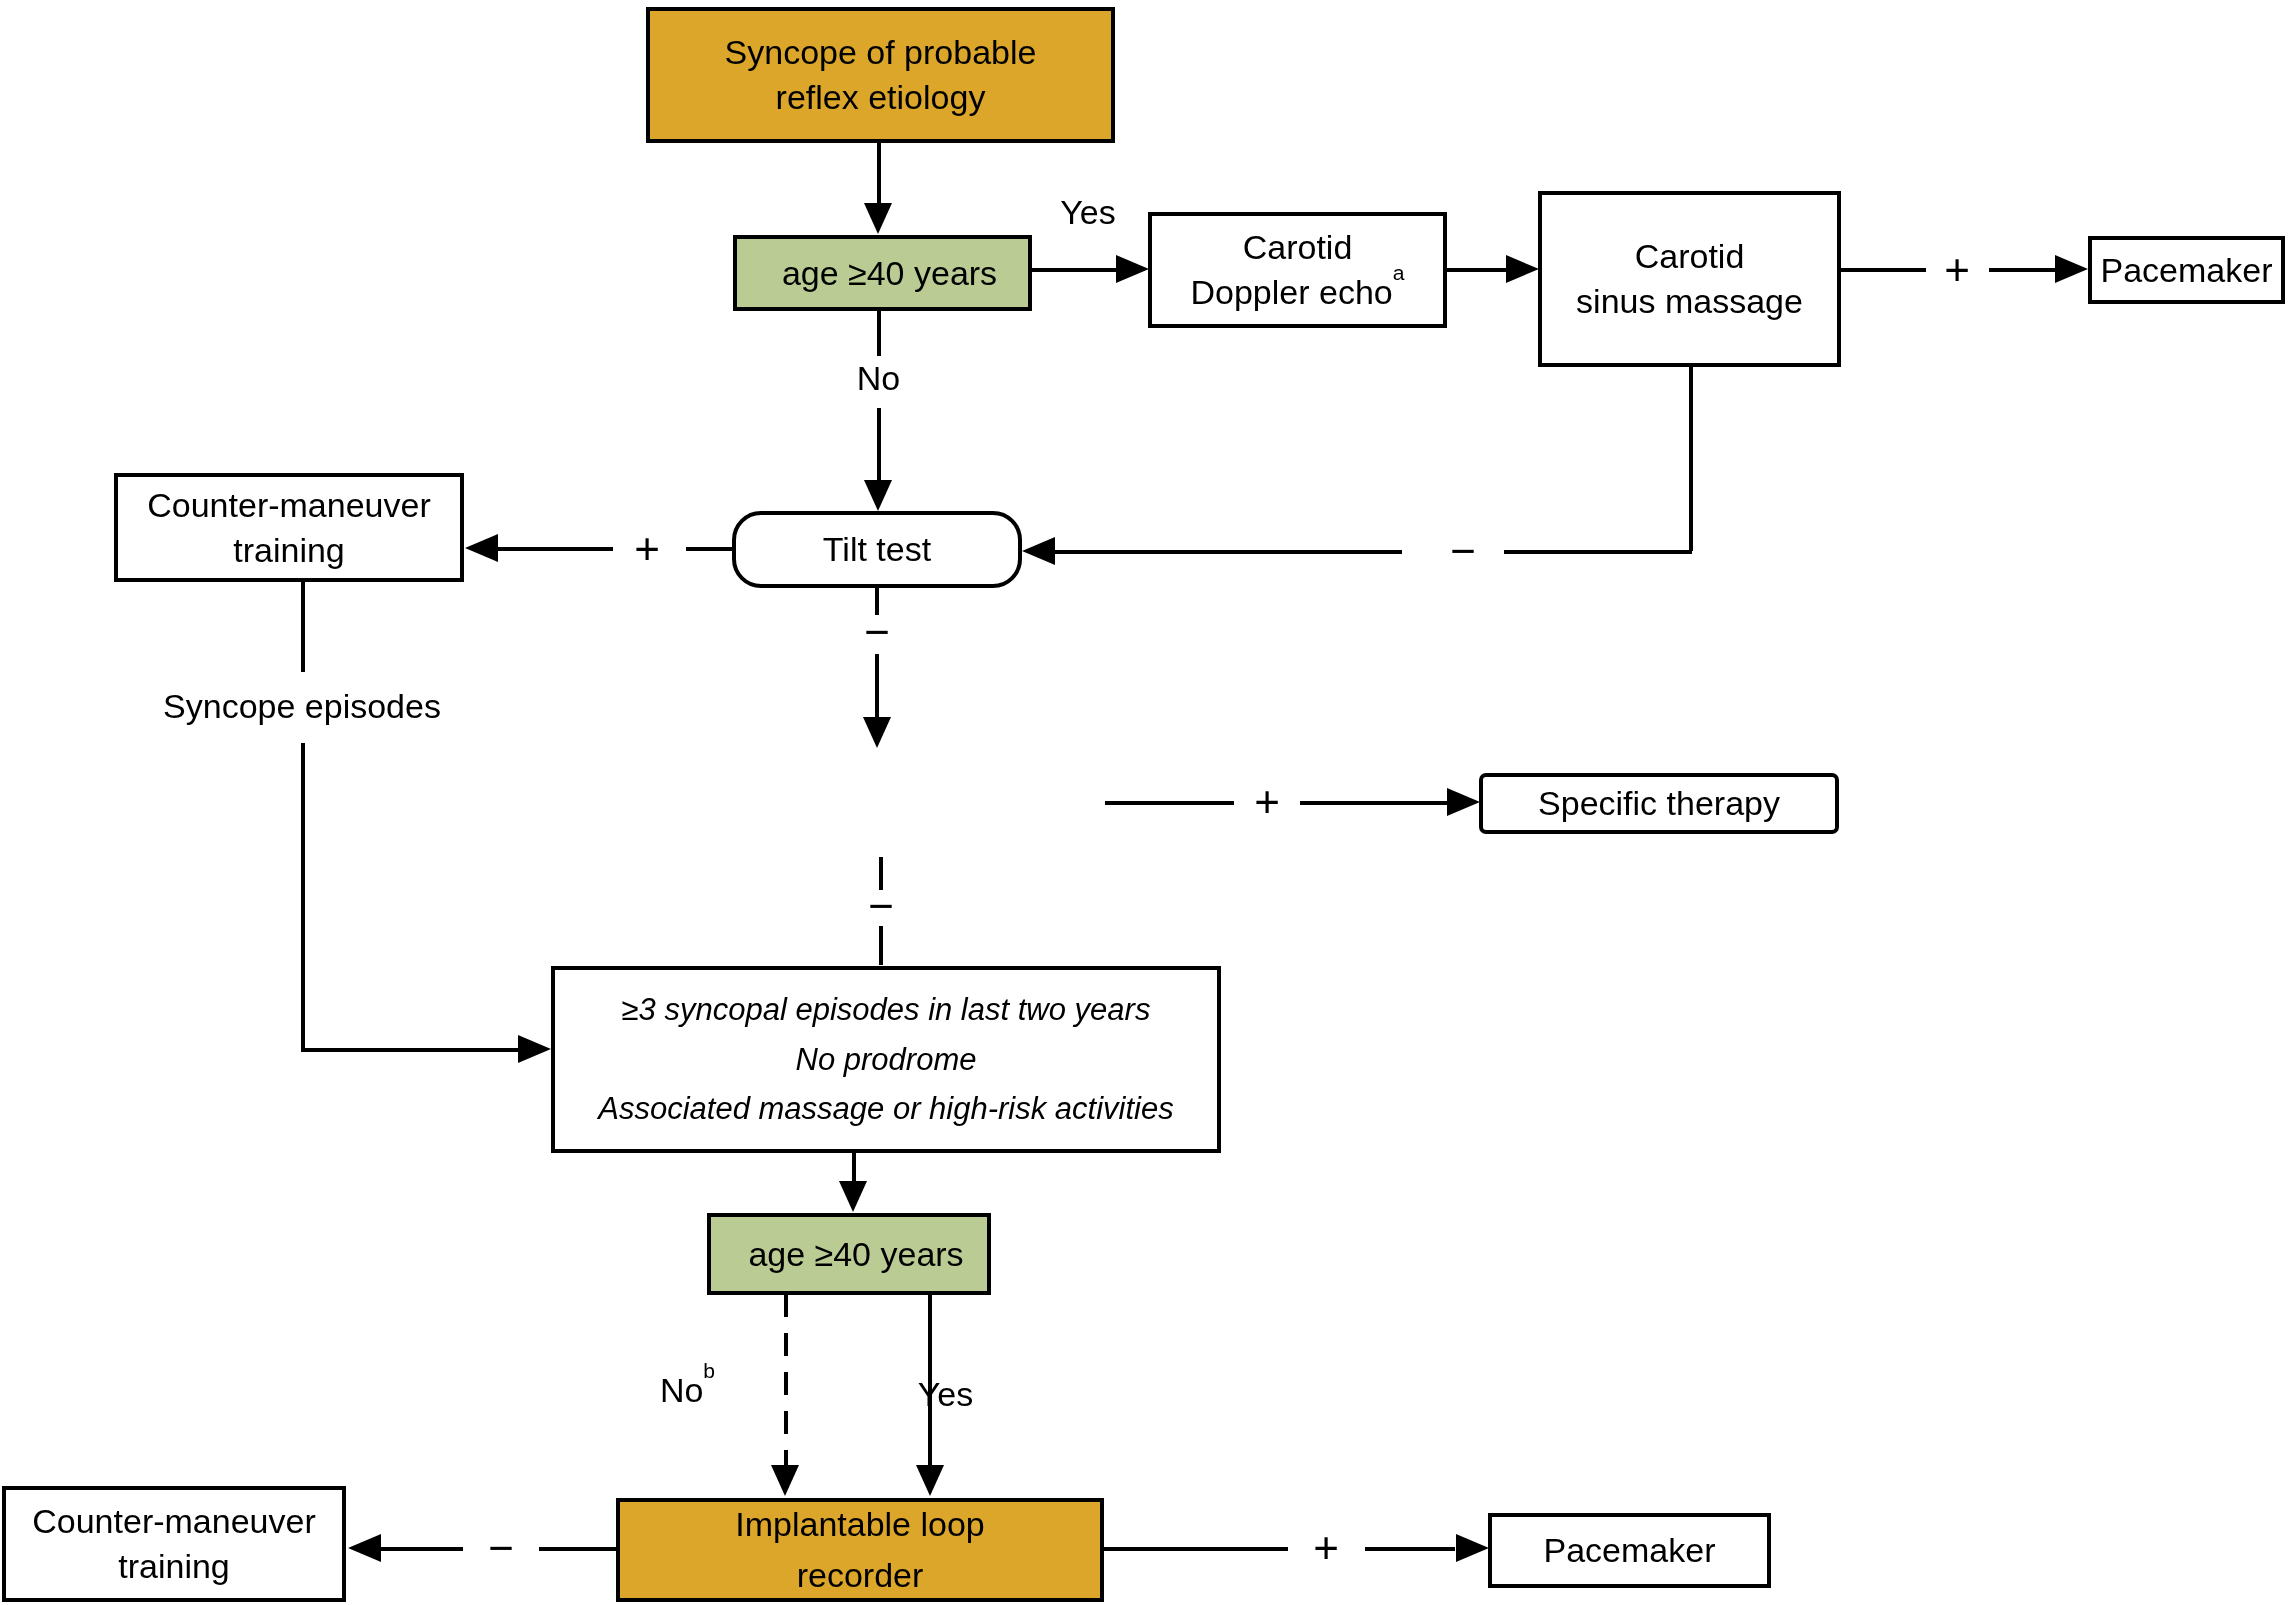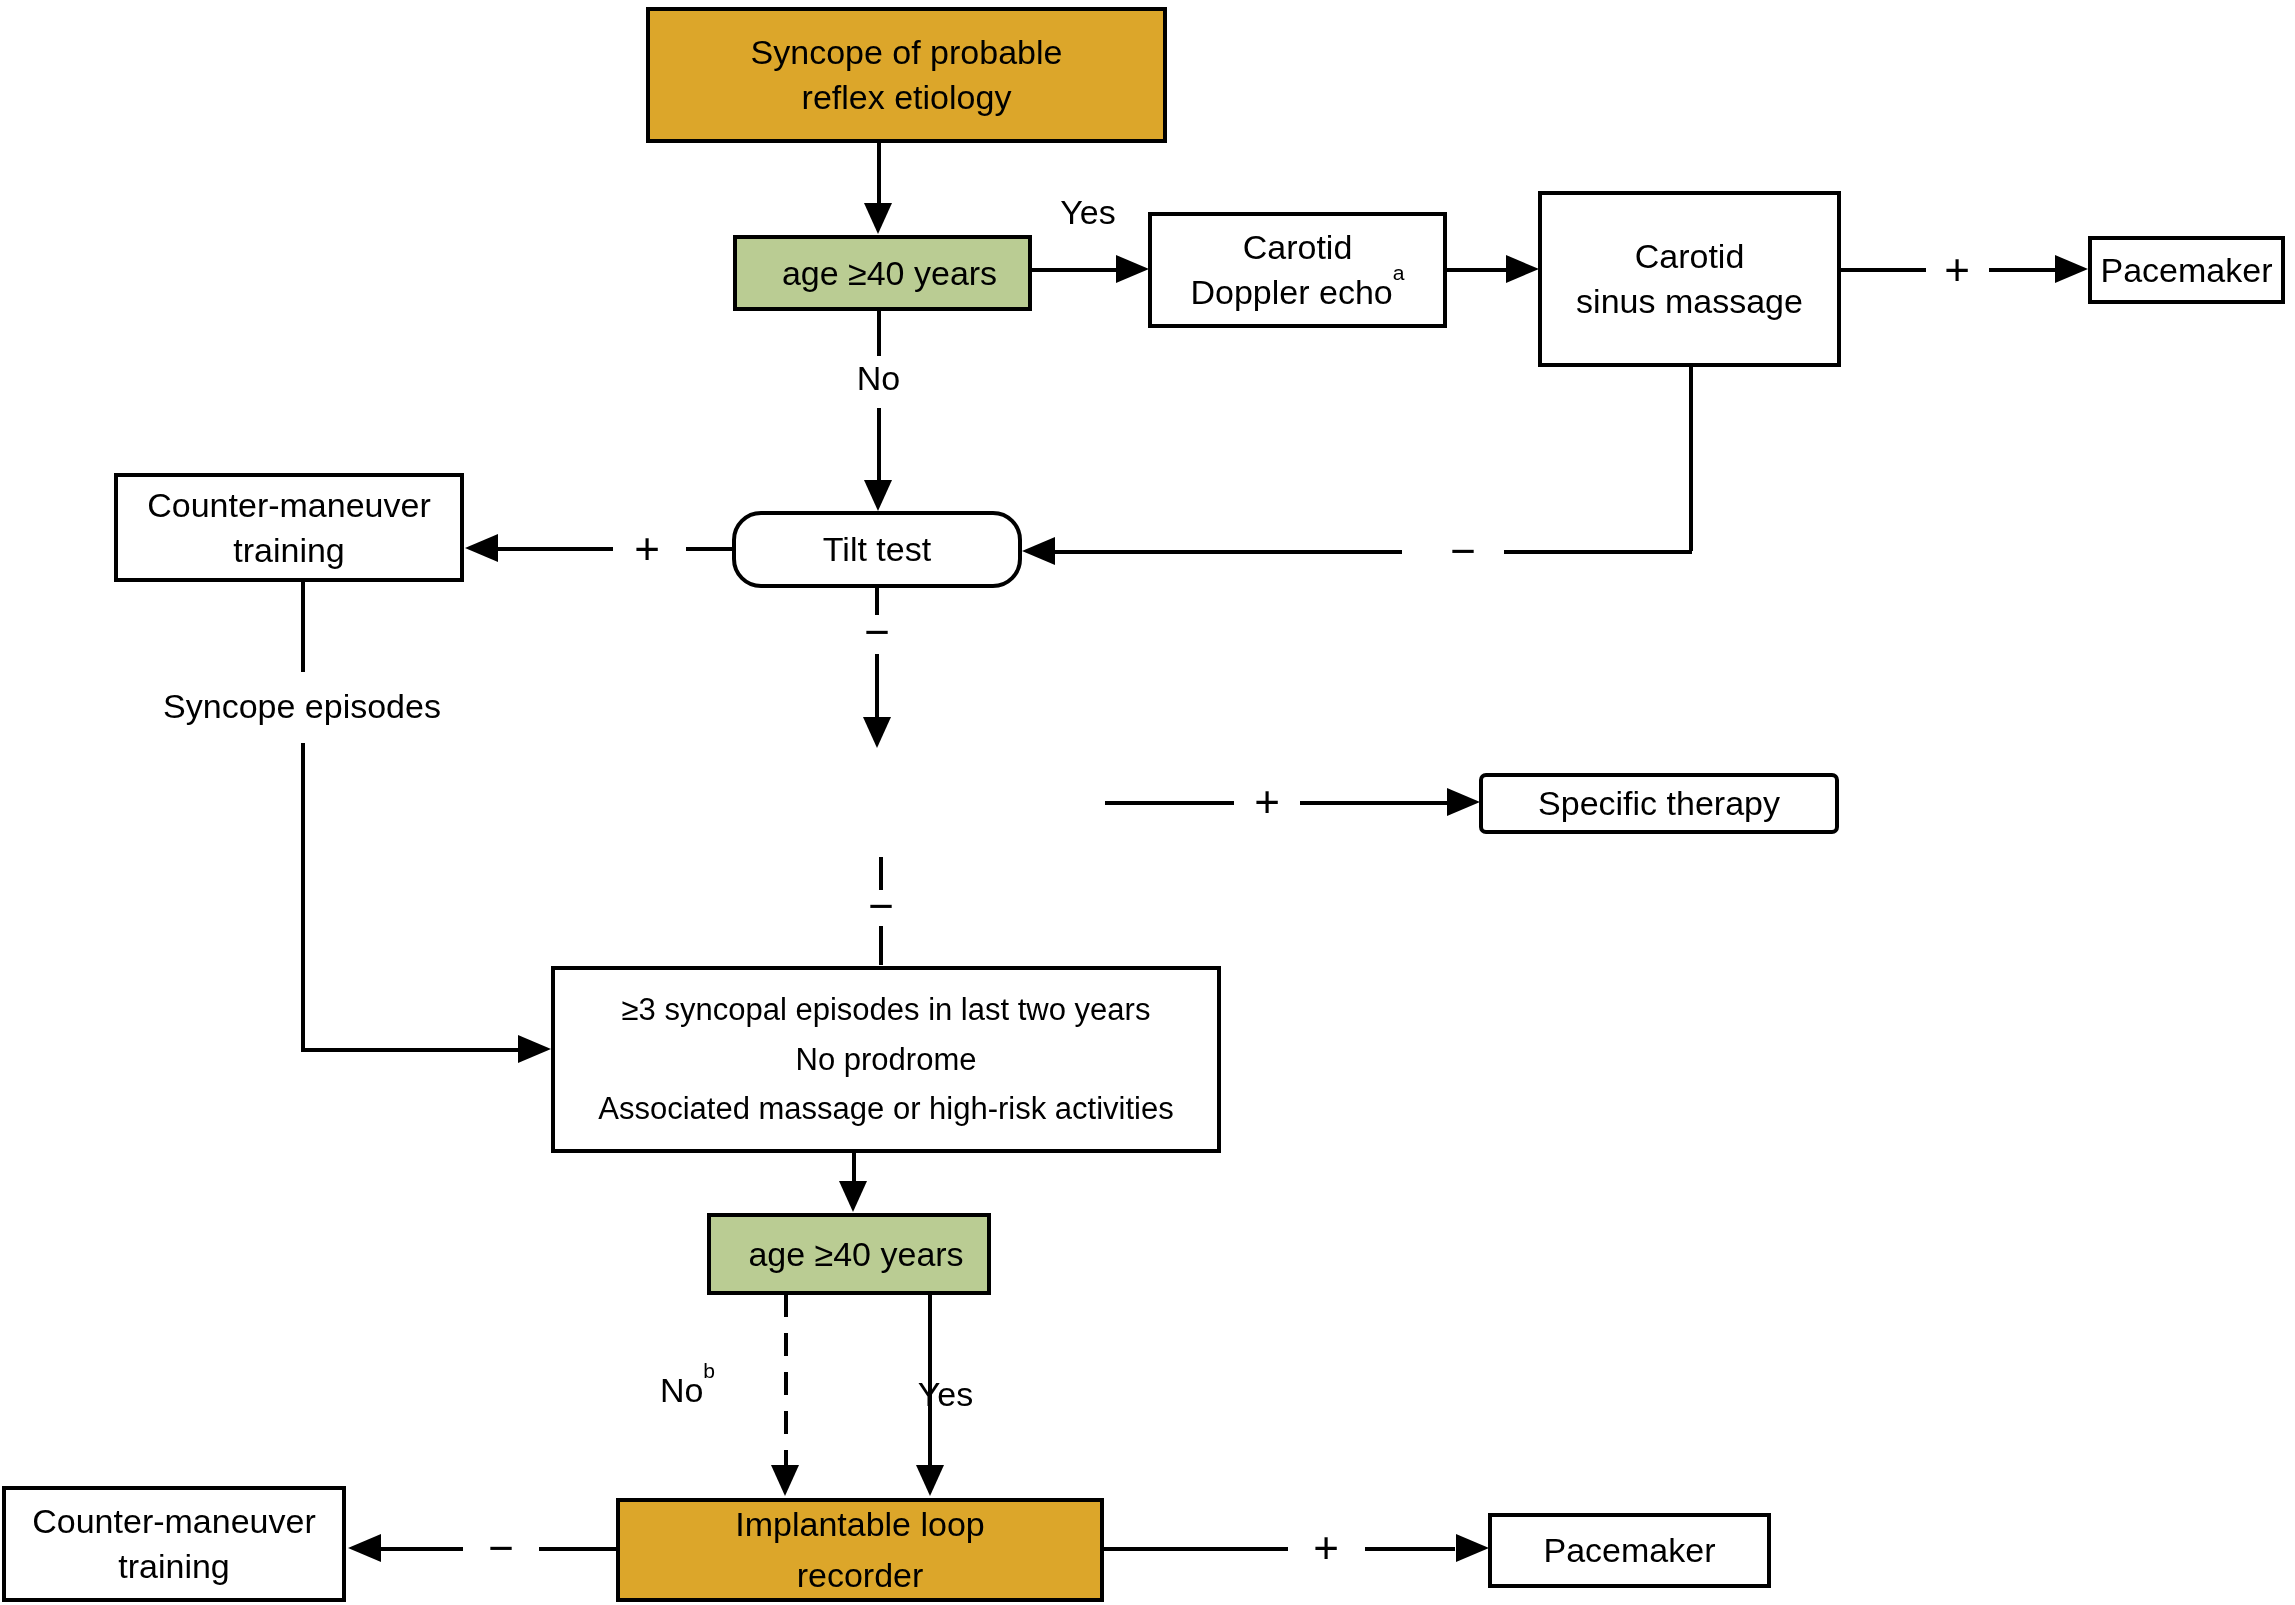--- a/index.html
+++ b/index.html
@@ -29,21 +29,21 @@
   .lbl{position:absolute;font-size:34px;line-height:1.2;text-align:center;white-space:nowrap;color:#000;}
   .op{position:absolute;width:54px;line-height:54px;font-size:44px;text-align:center;color:#000;}
 
   sup{font-size:0.62em;line-height:0;position:relative;top:-0.55em;}
 </style>
 </head>
 <body>
 
 <div class="canvas">
 
-  <div class="node node--amber" style="left:646px;top:6.8px;width:521px;height:136px;">
+  <div class="node node--amber" style="left:646px;top:6.8px;width:469px;height:136px;">
     <span class="tline">Syncope of probable</span>
     <span class="tline">reflex etiology</span>
   </div>
 
   <div class="node node--green" style="left:733px;top:235px;width:299px;height:76px;">
     <span class="tline">age ≥40 years</span>
   </div>
 
   <div class="node" style="left:1148px;top:212px;width:299px;height:116px;">
     <span class="tline">Carotid</span>
@@ -66,21 +66,21 @@
 
   <div class="node" style="left:732px;top:511px;width:290px;height:77px;border-radius:29px;">
     <span class="tline">Tilt test</span>
   </div>
 
 
   <div class="node" style="left:1479px;top:773px;width:360px;height:61px;border-radius:7px;">
     <span class="tline">Specific therapy</span>
   </div>
 
-  <div class="node node--criteria" style="left:551px;top:966px;width:670px;height:187px;">
+  <div class="node node--criteria" style="left:551px;top:966px;width:670px;height:187px;font-style:italic;">
     <span class="tline">≥3 syncopal episodes in last two years</span>
     <span class="tline">No prodrome</span>
     <span class="tline">Associated massage or high-risk activities</span>
   </div>
 
   <div class="node node--green" style="left:707px;top:1213px;width:284px;height:82px;">
     <span class="tline">age ≥40 years</span>
   </div>
 
   <div class="node" style="left:2px;top:1486px;width:344px;height:116px;">

